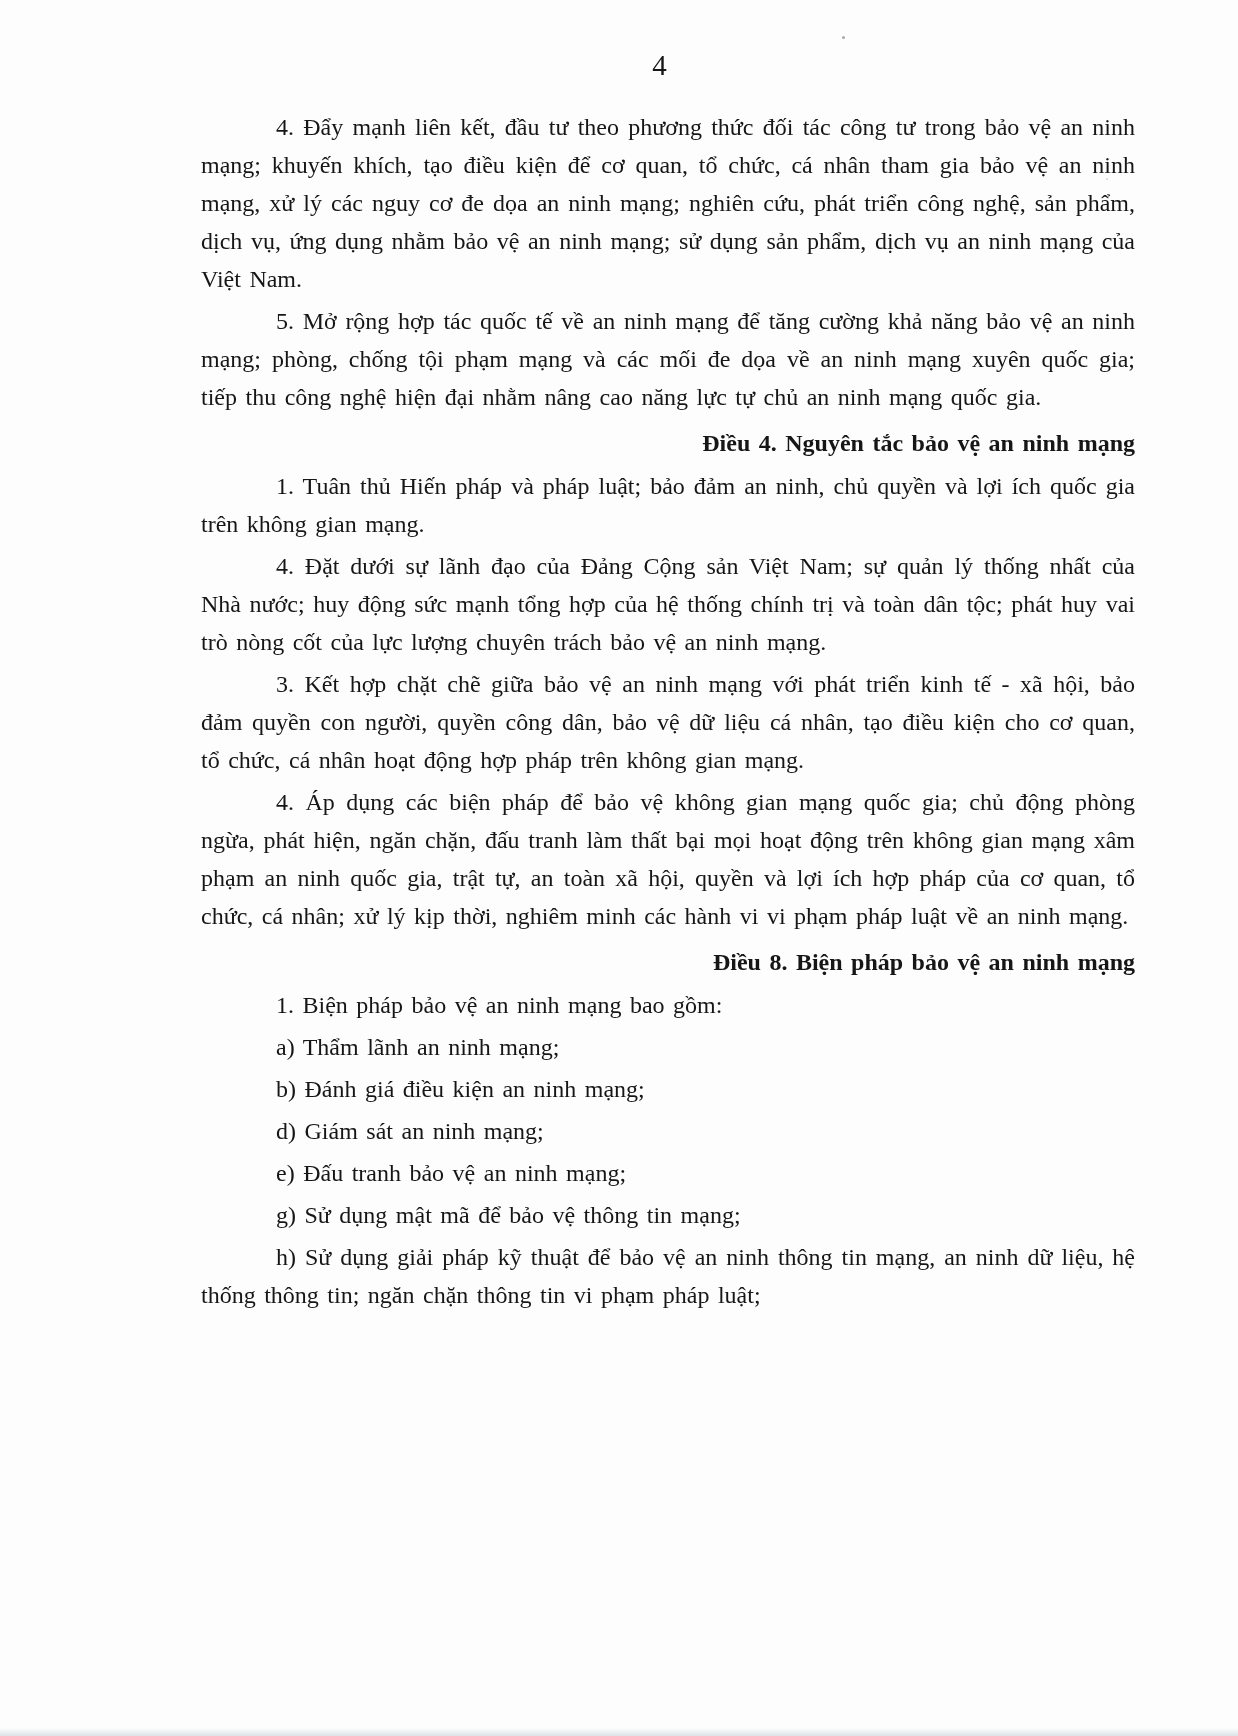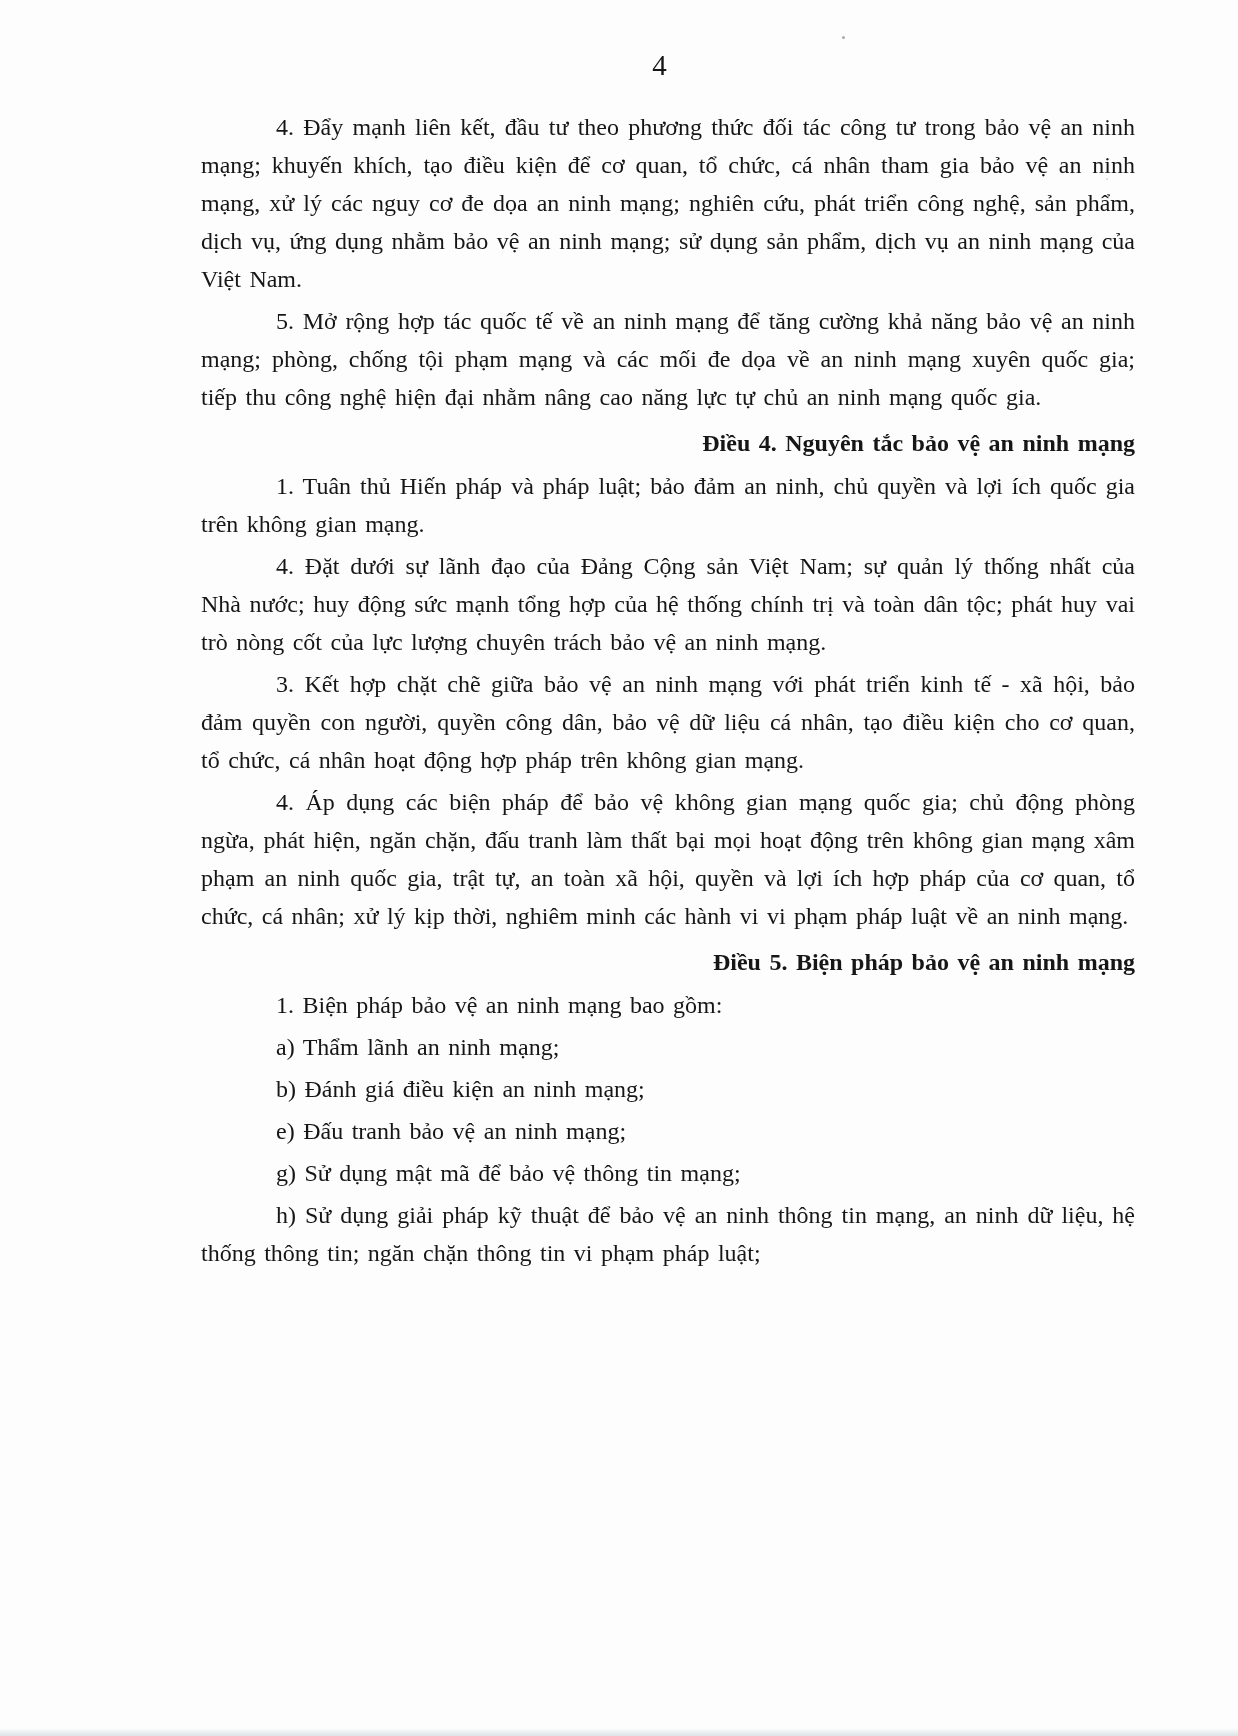--- a/index.html
+++ b/index.html
@@ -79,29 +79,30 @@
 
     <p class="para">1. Tuân thủ Hiến pháp và pháp luật; bảo đảm an ninh, chủ quyền và lợi ích quốc gia trên không gian mạng.</p>
 
     <p class="para">4. Đặt dưới sự lãnh đạo của Đảng Cộng sản Việt Nam; sự quản lý thống nhất của Nhà nước; huy động sức mạnh tổng hợp của hệ thống chính trị và toàn dân tộc; phát huy vai trò nòng cốt của lực lượng chuyên trách bảo vệ an ninh mạng.</p>
 
     <p class="para">3. Kết hợp chặt chẽ giữa bảo vệ an ninh mạng với phát triển kinh tế - xã hội, bảo đảm quyền con người, quyền công dân, bảo vệ dữ liệu cá nhân, tạo điều kiện cho cơ quan, tổ chức, cá nhân hoạt động hợp pháp trên không gian mạng.</p>
 
     <p class="para">4. Áp dụng các biện pháp để bảo vệ không gian mạng quốc gia; chủ động phòng ngừa, phát hiện, ngăn chặn, đấu tranh làm thất bại mọi hoạt động trên không gian mạng xâm phạm an ninh quốc gia, trật tự, an toàn xã hội, quyền và lợi ích hợp pháp của cơ quan, tổ chức, cá nhân; xử lý kịp thời, nghiêm minh các hành vi vi phạm pháp luật về an ninh mạng.</p>
 
 
-    <p class="para heading">Điều 5. Biện pháp bảo vệ an ninh mạng</p>
+    <p class="para heading">Điều 8. Biện pháp bảo vệ an ninh mạng</p>
 
     <p class="para">1. Biện pháp bảo vệ an ninh mạng bao gồm:</p>
 
     <p class="para">a) Thẩm lãnh an ninh mạng;</p>
 
     <p class="para">b) Đánh giá điều kiện an ninh mạng;</p>
 
 
+    <p class="para">d) Giám sát an ninh mạng;</p>
 
 
     <p class="para">e) Đấu tranh bảo vệ an ninh mạng;</p>
 
     <p class="para">g) Sử dụng mật mã để bảo vệ thông tin mạng;</p>
 
     <p class="para">h) Sử dụng giải pháp kỹ thuật để bảo vệ an ninh thông tin mạng, an ninh dữ liệu, hệ thống thông tin; ngăn chặn thông tin vi phạm pháp luật;</p>
 
   </div>
 

